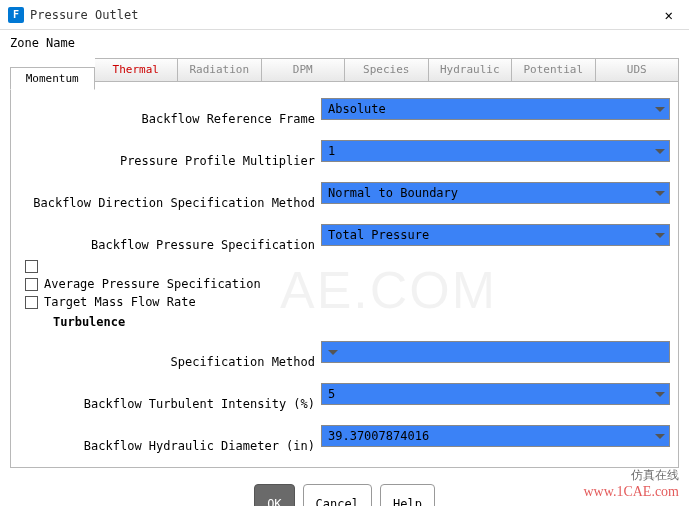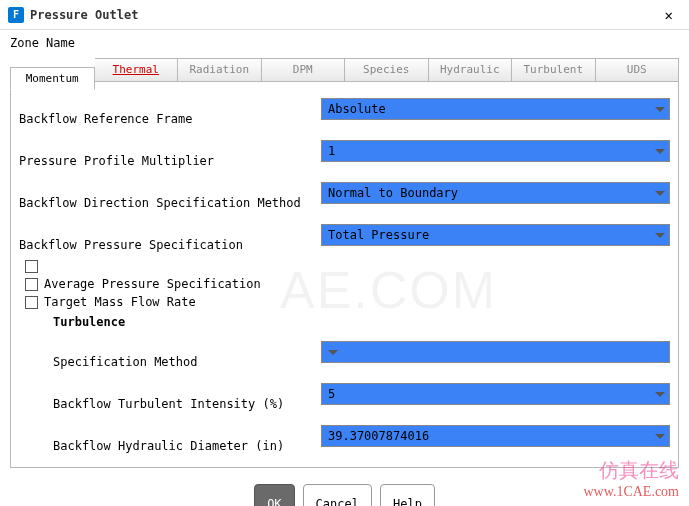--- a/index.html
+++ b/index.html
@@ -25,21 +25,21 @@
   .app-icon {
     width: 16px; height: 16px;
     background: #0078d4;
     color: #fff;
     font-size: 10px;
     font-weight: bold;
     display: flex; align-items: center; justify-content: center;
     margin-right: 6px;
     border-radius: 2px;
   }
-  .titlebar-title { flex: 1; color: #333; font-weight: bold; }
+  .titlebar-title { flex: 1; color: #333; }
   .close-x { font-size: 14px; color: #000; cursor: pointer; padding: 4px 8px; }
   .content { padding: 4px 10px 8px 10px; }
   .zone-label { margin: 2px 0 2px 0; }
   .zone-input {
     width: 530px;
     height: 20px;
     border: 1px solid #999;
     padding: 2px 4px;
     font-family: inherit;
     font-size: 12px;
@@ -61,33 +61,34 @@
     cursor: pointer;
     position: relative;
   }
   .tab + .tab { border-left: none; }
   .tab.active {
     background: #fff;
     color: #000;
     border-bottom: 1px solid #fff;
     top: 9px;
   }
-  .tab.thermal { color: #c00; text-decoration: underline; }
+  .tab.thermal { color: #c00; }
   .panel {
     border: 1px solid #b8b8b8;
     border-top: none;
     padding: 10px 8px 14px 8px;
   }
   .row {
     display: flex;
     align-items: center;
     margin-bottom: 8px;
   }
   .row-label {
     width: 302px;
+    text-align: right;
     padding-right: 6px;
     white-space: nowrap;
     margin-top: 20px;
   }
   .row-control { flex: 1; }
   .select, .combo {
     width: 100%;
     height: 22px;
     border: 1px solid #888;
     background: #3b82f6;
@@ -142,21 +143,21 @@
     font-family: sans-serif;
     letter-spacing: 2px;
     pointer-events: none;
   }
   .wm2 {
     position: absolute;
     right: 10px; bottom: 6px;
     text-align: right;
     pointer-events: none;
   }
-  .wm2 .a { color: #ec4899; font-size: 20px; font-family: Liberation Sans, sans-serif; opacity:0.6;}
+  .wm2 .a { color: #000000; font-size: 12px; font-family: Liberation Sans, sans-serif; opacity:0.6;}
   .wm2 .b { color: #d33; font-size: 14px; font-family: Liberation Serif, serif; opacity:0.8;}
 </style>
 </head>
 <body>
 
 <div class="titlebar">
   <div class="app-icon">F</div>
   <div class="titlebar-title">Pressure Outlet</div>
   <div class="close-x">✕</div>
 </div>
@@ -164,21 +165,21 @@
 <div class="content">
   <div class="zone-label">Zone Name</div>
 
   <div class="tabs">
     <div class="tab active">Momentum</div>
     <div class="tab thermal">Thermal</div>
     <div class="tab">Radiation</div>
     <div class="tab">DPM</div>
     <div class="tab">Species</div>
     <div class="tab">Hydraulic</div>
-    <div class="tab">Turbulent</div>
+    <div class="tab">Potential</div>
     <div class="tab">UDS</div>
   </div>
 
   <div class="panel">
     <div class="row">
       <div class="row-label">Backflow Reference Frame</div>
       <div class="row-control">
         <div class="select">
           <span>Absolute</span>
           <span class="tri"></span>

